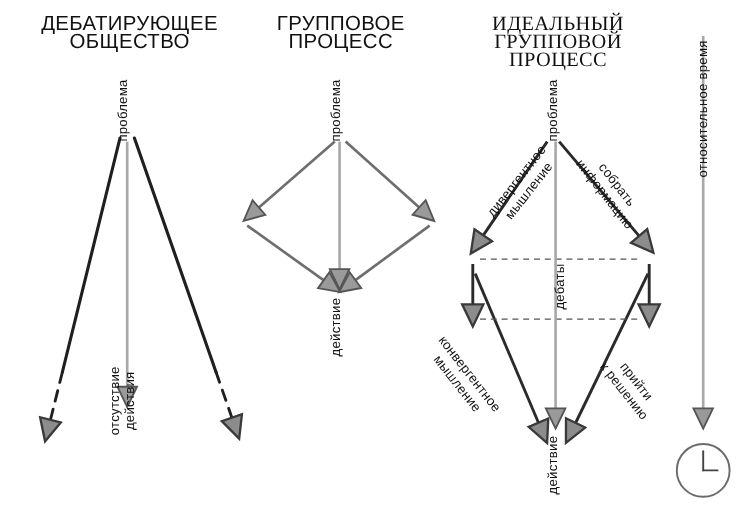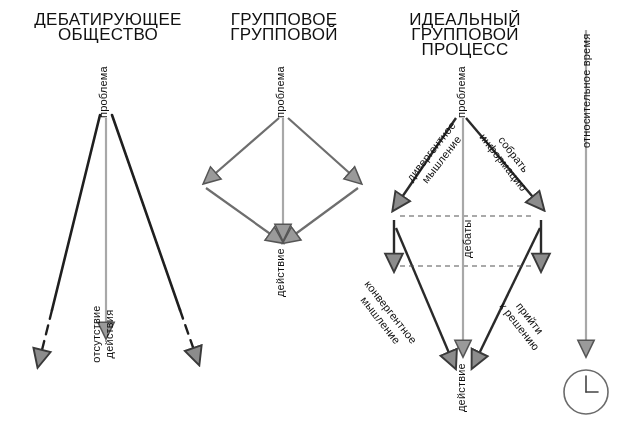--- a/index.html
+++ b/index.html
@@ -118,27 +118,27 @@
 
   <div class="lbl title" style="left:28px; top:12px; width:160px;">ДЕБАТИРУЮЩЕЕ
 ОБЩЕСТВО</div>
 
   <div class="lbl vert rot-90" style="left:97px; top:118px; transform-origin: left top;">проблема</div>
 
   <div class="lbl vert rot-90 center" style="left:90px; top:372px; transform-origin: left top; width:76px;">отсутствие
 действия</div>
 
   <div class="lbl title" style="left:208px; top:12px; width:152px;">ГРУППОВОЕ
-ГРУППОВОЙ</div>
+ПРОЦЕСС</div>
 
   <div class="lbl vert rot-90" style="left:274px; top:118px; transform-origin: left top;">проблема</div>
 
   <div class="lbl vert rot-90" style="left:274px; top:297px; transform-origin: left top;">действие</div>
 
-  <div class="lbl title" style="left:380px; top:12px; width:170px;">ИДЕАЛЬНЫЙ
+  <div class="lbl title" style="left:380px; top:12px; width:170px;font-family:Liberation Serif, serif;">ИДЕАЛЬНЫЙ
 ГРУППОВОЙ ПРОЦЕСС</div>
 
   <div class="lbl vert rot-90" style="left:455px; top:118px; transform-origin: left top;">проблема</div>
 
   <div class="lbl vert rot-90" style="left:455px; top:412px; transform-origin: left top;">действие</div>
 
   <div class="lbl vert rot-p52" style="left:404px; top:176px; transform-origin: left top; text-align:center;">дивергентное
 мышление</div>
 
   <div class="lbl vert rot-m52" style="left:497px; top:123px; transform-origin: left top; text-align:center;">собрать

